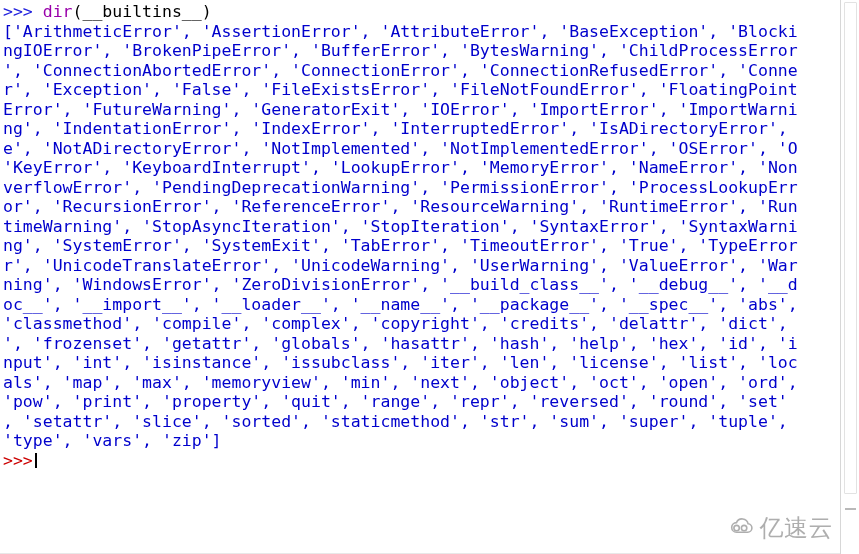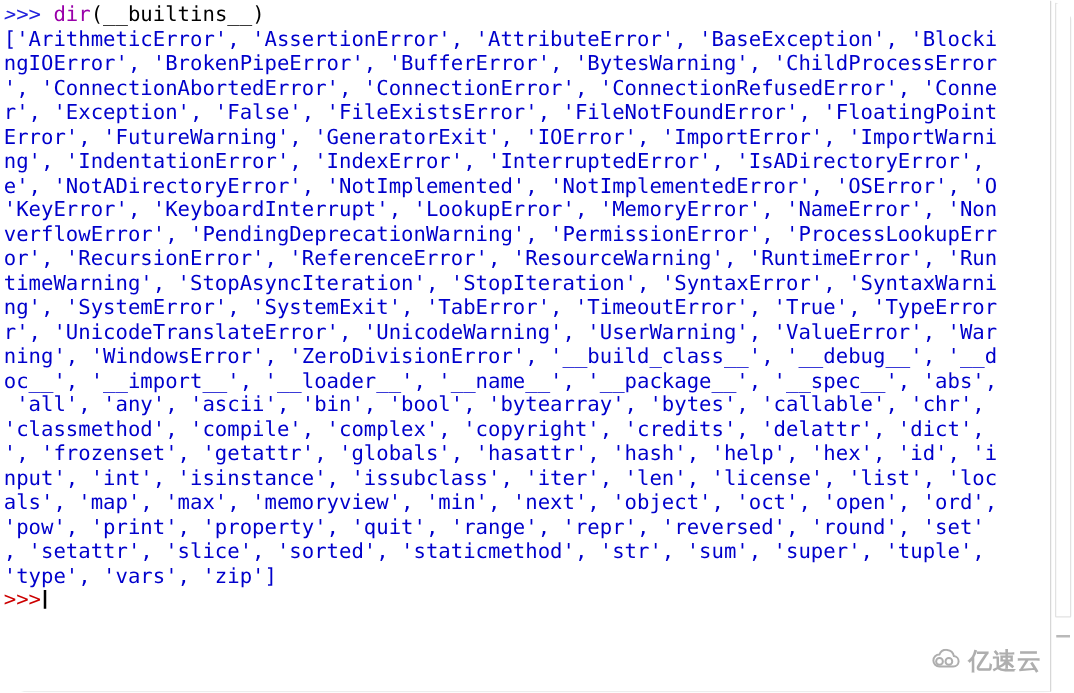--- a/index.html
+++ b/index.html
@@ -15,21 +15,20 @@
     font-family: "DejaVu Sans Mono", "Liberation Mono", monospace;
   }
 
   #shell-window {
     position: relative;
     width: 859px;
     height: 554px;
     background: #ffffff;
     box-sizing: border-box;
     overflow: hidden;
-    border-radius: 24px;
   }
 
   
   #console {
     position: absolute;
     left: 0;
     top: 0;
     width: 840px;
     height: 554px;
     box-sizing: border-box;
@@ -107,22 +106,22 @@
     align-items: center;
     gap: 5px;
     opacity: 0.92;
     pointer-events: none;
   }
   #watermark .wm-cloud {
     display: block;
   }
   #watermark .wm-text {
     font-family: "DejaVu Sans", "Liberation Sans", sans-serif;
-    font-size: 19px;
-    font-weight: 700;
+    font-size: 24px;
+    font-weight: 400;
     color: #a8a8a8;
     letter-spacing: 0.5px;
     line-height: 1;
   }
 
   
   #bottom-edge {
     position: absolute;
     left: 0;
     bottom: 0;
@@ -149,21 +148,20 @@
         <div class="line">ng', 'IndentationError', 'IndexError', 'InterruptedError', 'IsADirectoryError',</div>
         <div class="line">e', 'NotADirectoryError', 'NotImplemented', 'NotImplementedError', 'OSError', 'O</div>
         <div class="line">'KeyError', 'KeyboardInterrupt', 'LookupError', 'MemoryError', 'NameError', 'Non</div>
         <div class="line">verflowError', 'PendingDeprecationWarning', 'PermissionError', 'ProcessLookupErr</div>
         <div class="line">or', 'RecursionError', 'ReferenceError', 'ResourceWarning', 'RuntimeError', 'Run</div>
         <div class="line">timeWarning', 'StopAsyncIteration', 'StopIteration', 'SyntaxError', 'SyntaxWarni</div>
         <div class="line">ng', 'SystemError', 'SystemExit', 'TabError', 'TimeoutError', 'True', 'TypeError</div>
         <div class="line">r', 'UnicodeTranslateError', 'UnicodeWarning', 'UserWarning', 'ValueError', 'War</div>
         <div class="line">ning', 'WindowsError', 'ZeroDivisionError', '__build_class__', '__debug__', '__d</div>
         <div class="line">oc__', '__import__', '__loader__', '__name__', '__package__', '__spec__', 'abs',</div>
-        <div class="line"> 'all', 'any', 'ascii', 'bin', 'bool', 'bytearray', 'bytes', 'callable', 'chr',</div>
         <div class="line">'classmethod', 'compile', 'complex', 'copyright', 'credits', 'delattr', 'dict',</div>
         <div class="line">', 'frozenset', 'getattr', 'globals', 'hasattr', 'hash', 'help', 'hex', 'id', 'i</div>
         <div class="line">nput', 'int', 'isinstance', 'issubclass', 'iter', 'len', 'license', 'list', 'loc</div>
         <div class="line">als', 'map', 'max', 'memoryview', 'min', 'next', 'object', 'oct', 'open', 'ord',</div>
         <div class="line">'pow', 'print', 'property', 'quit', 'range', 'repr', 'reversed', 'round', 'set'</div>
         <div class="line">, 'setattr', 'slice', 'sorted', 'staticmethod', 'str', 'sum', 'super', 'tuple',</div>
         <div class="line">'type', 'vars', 'zip']</div>
       </div>
 
     <div class="line"><span class="tok-prompt">&gt;&gt;&gt;</span><span class="caret"></span></div>

